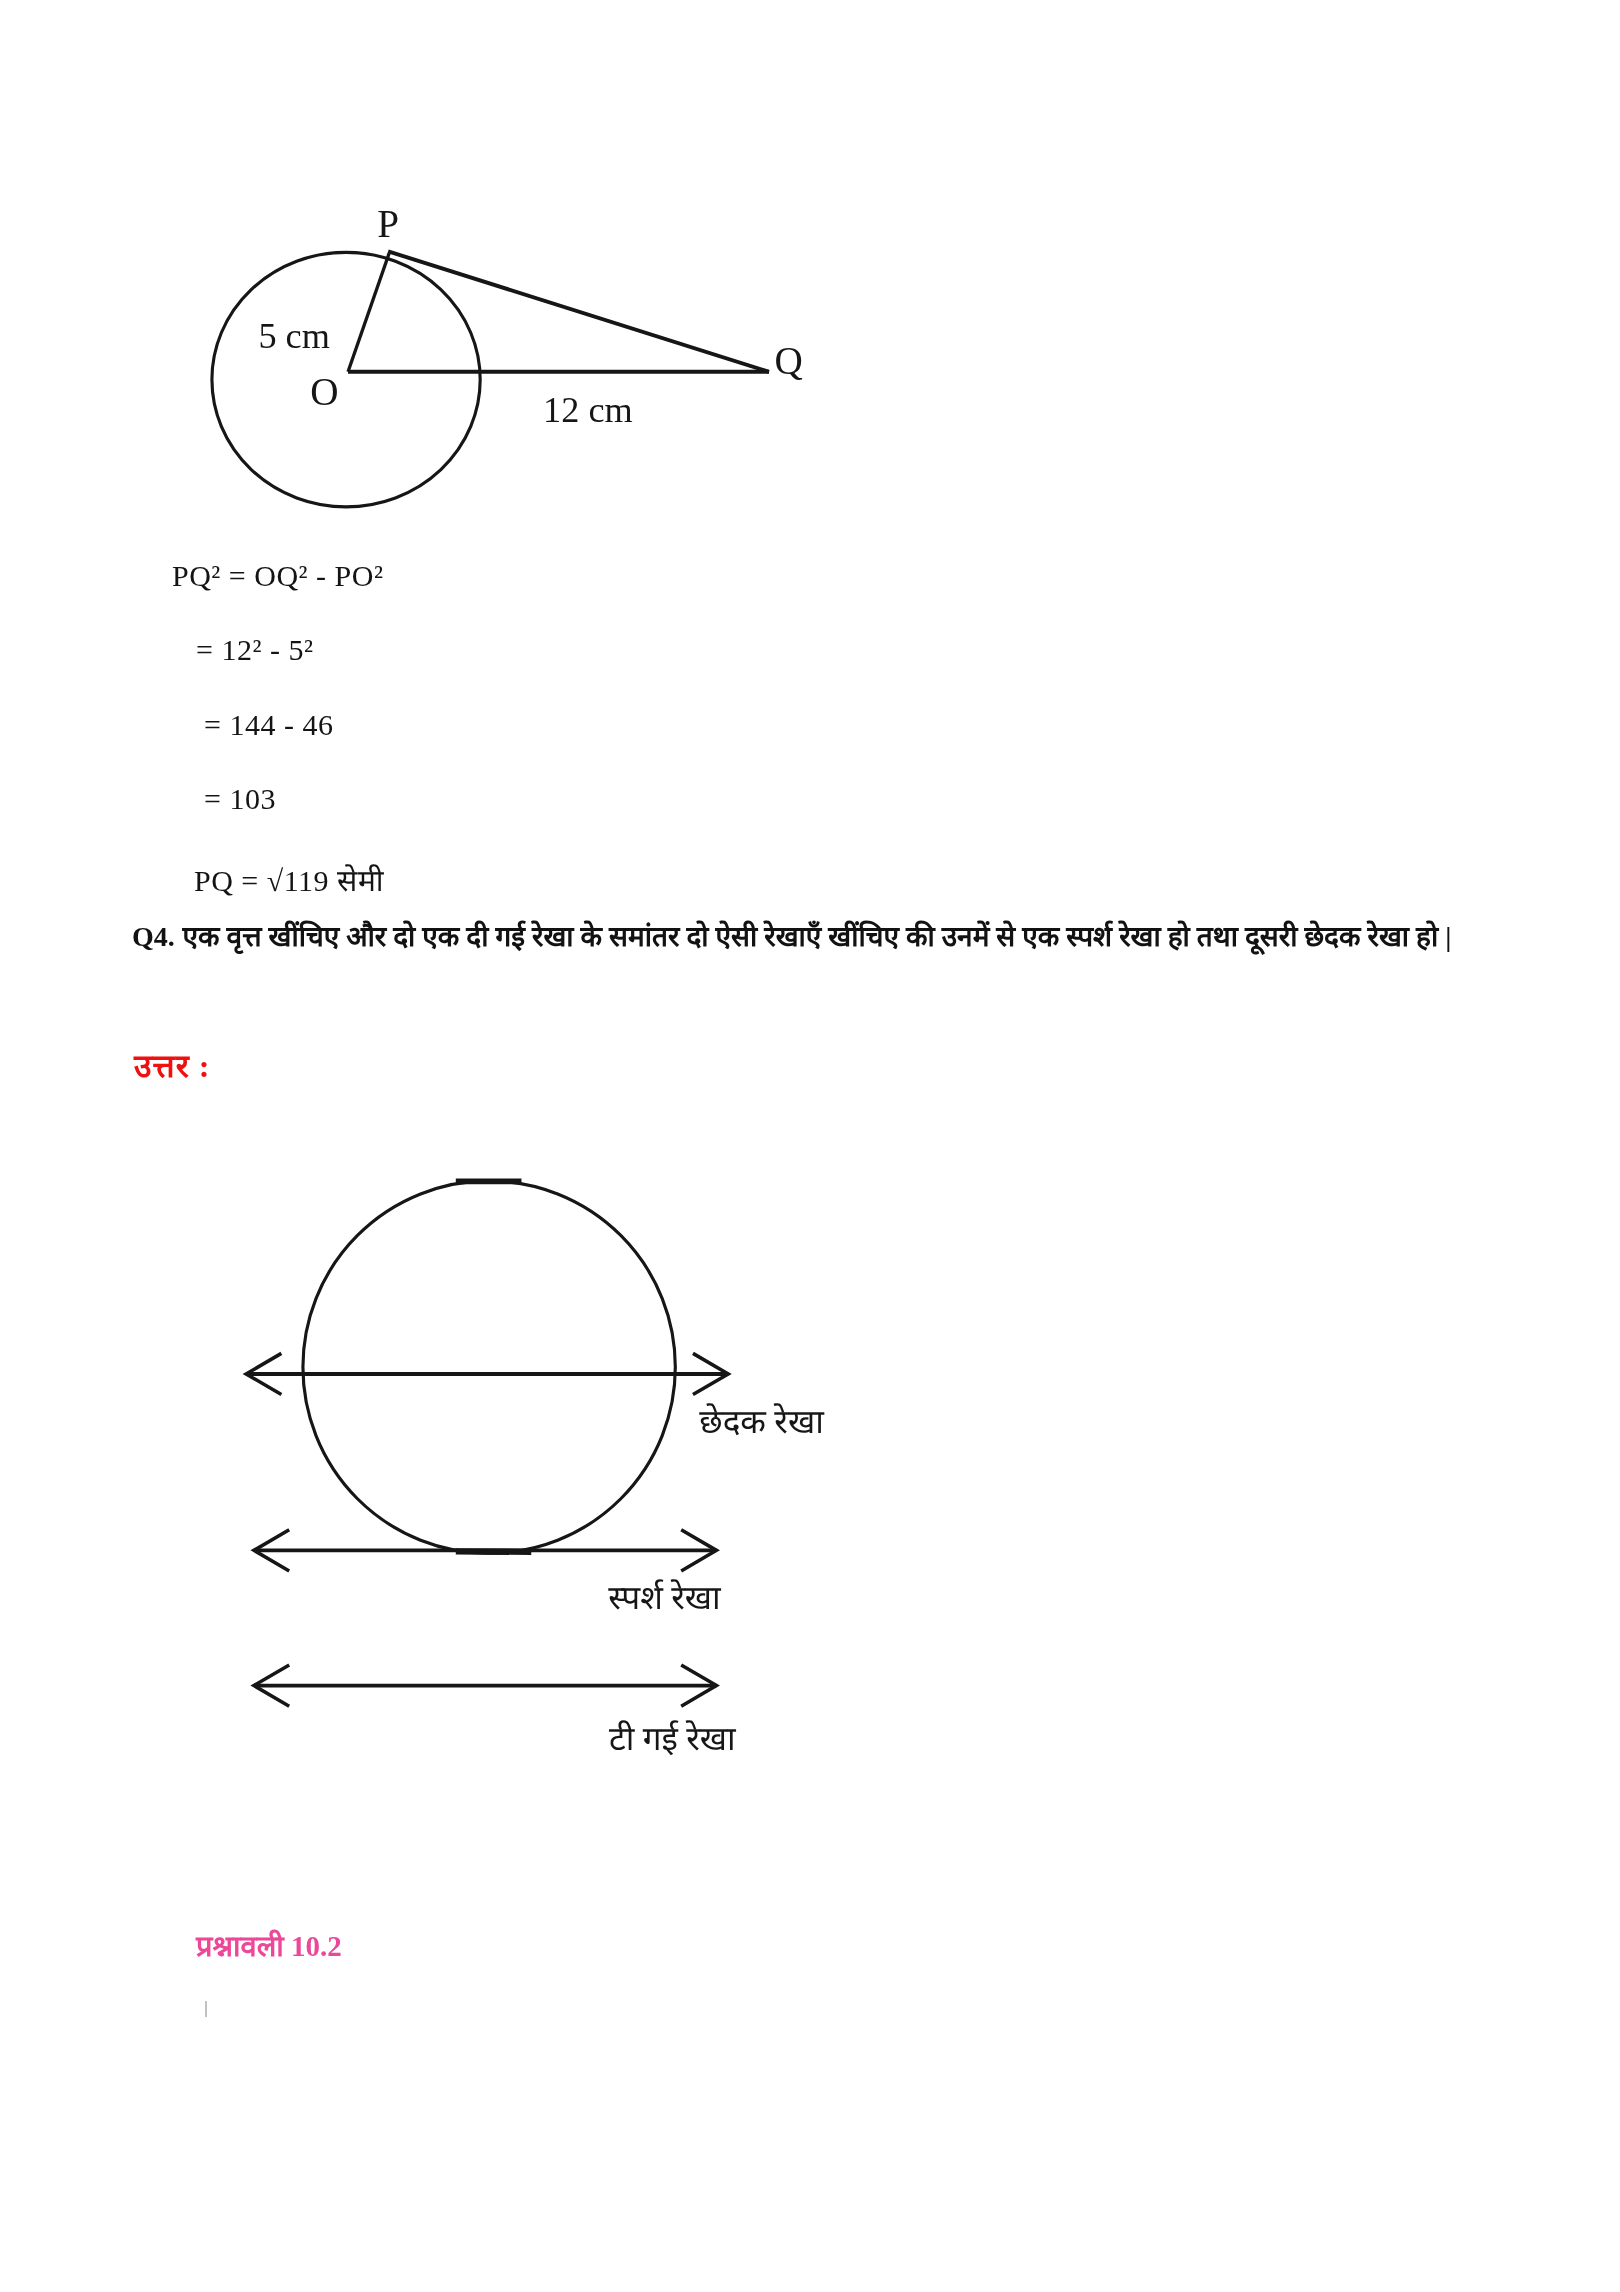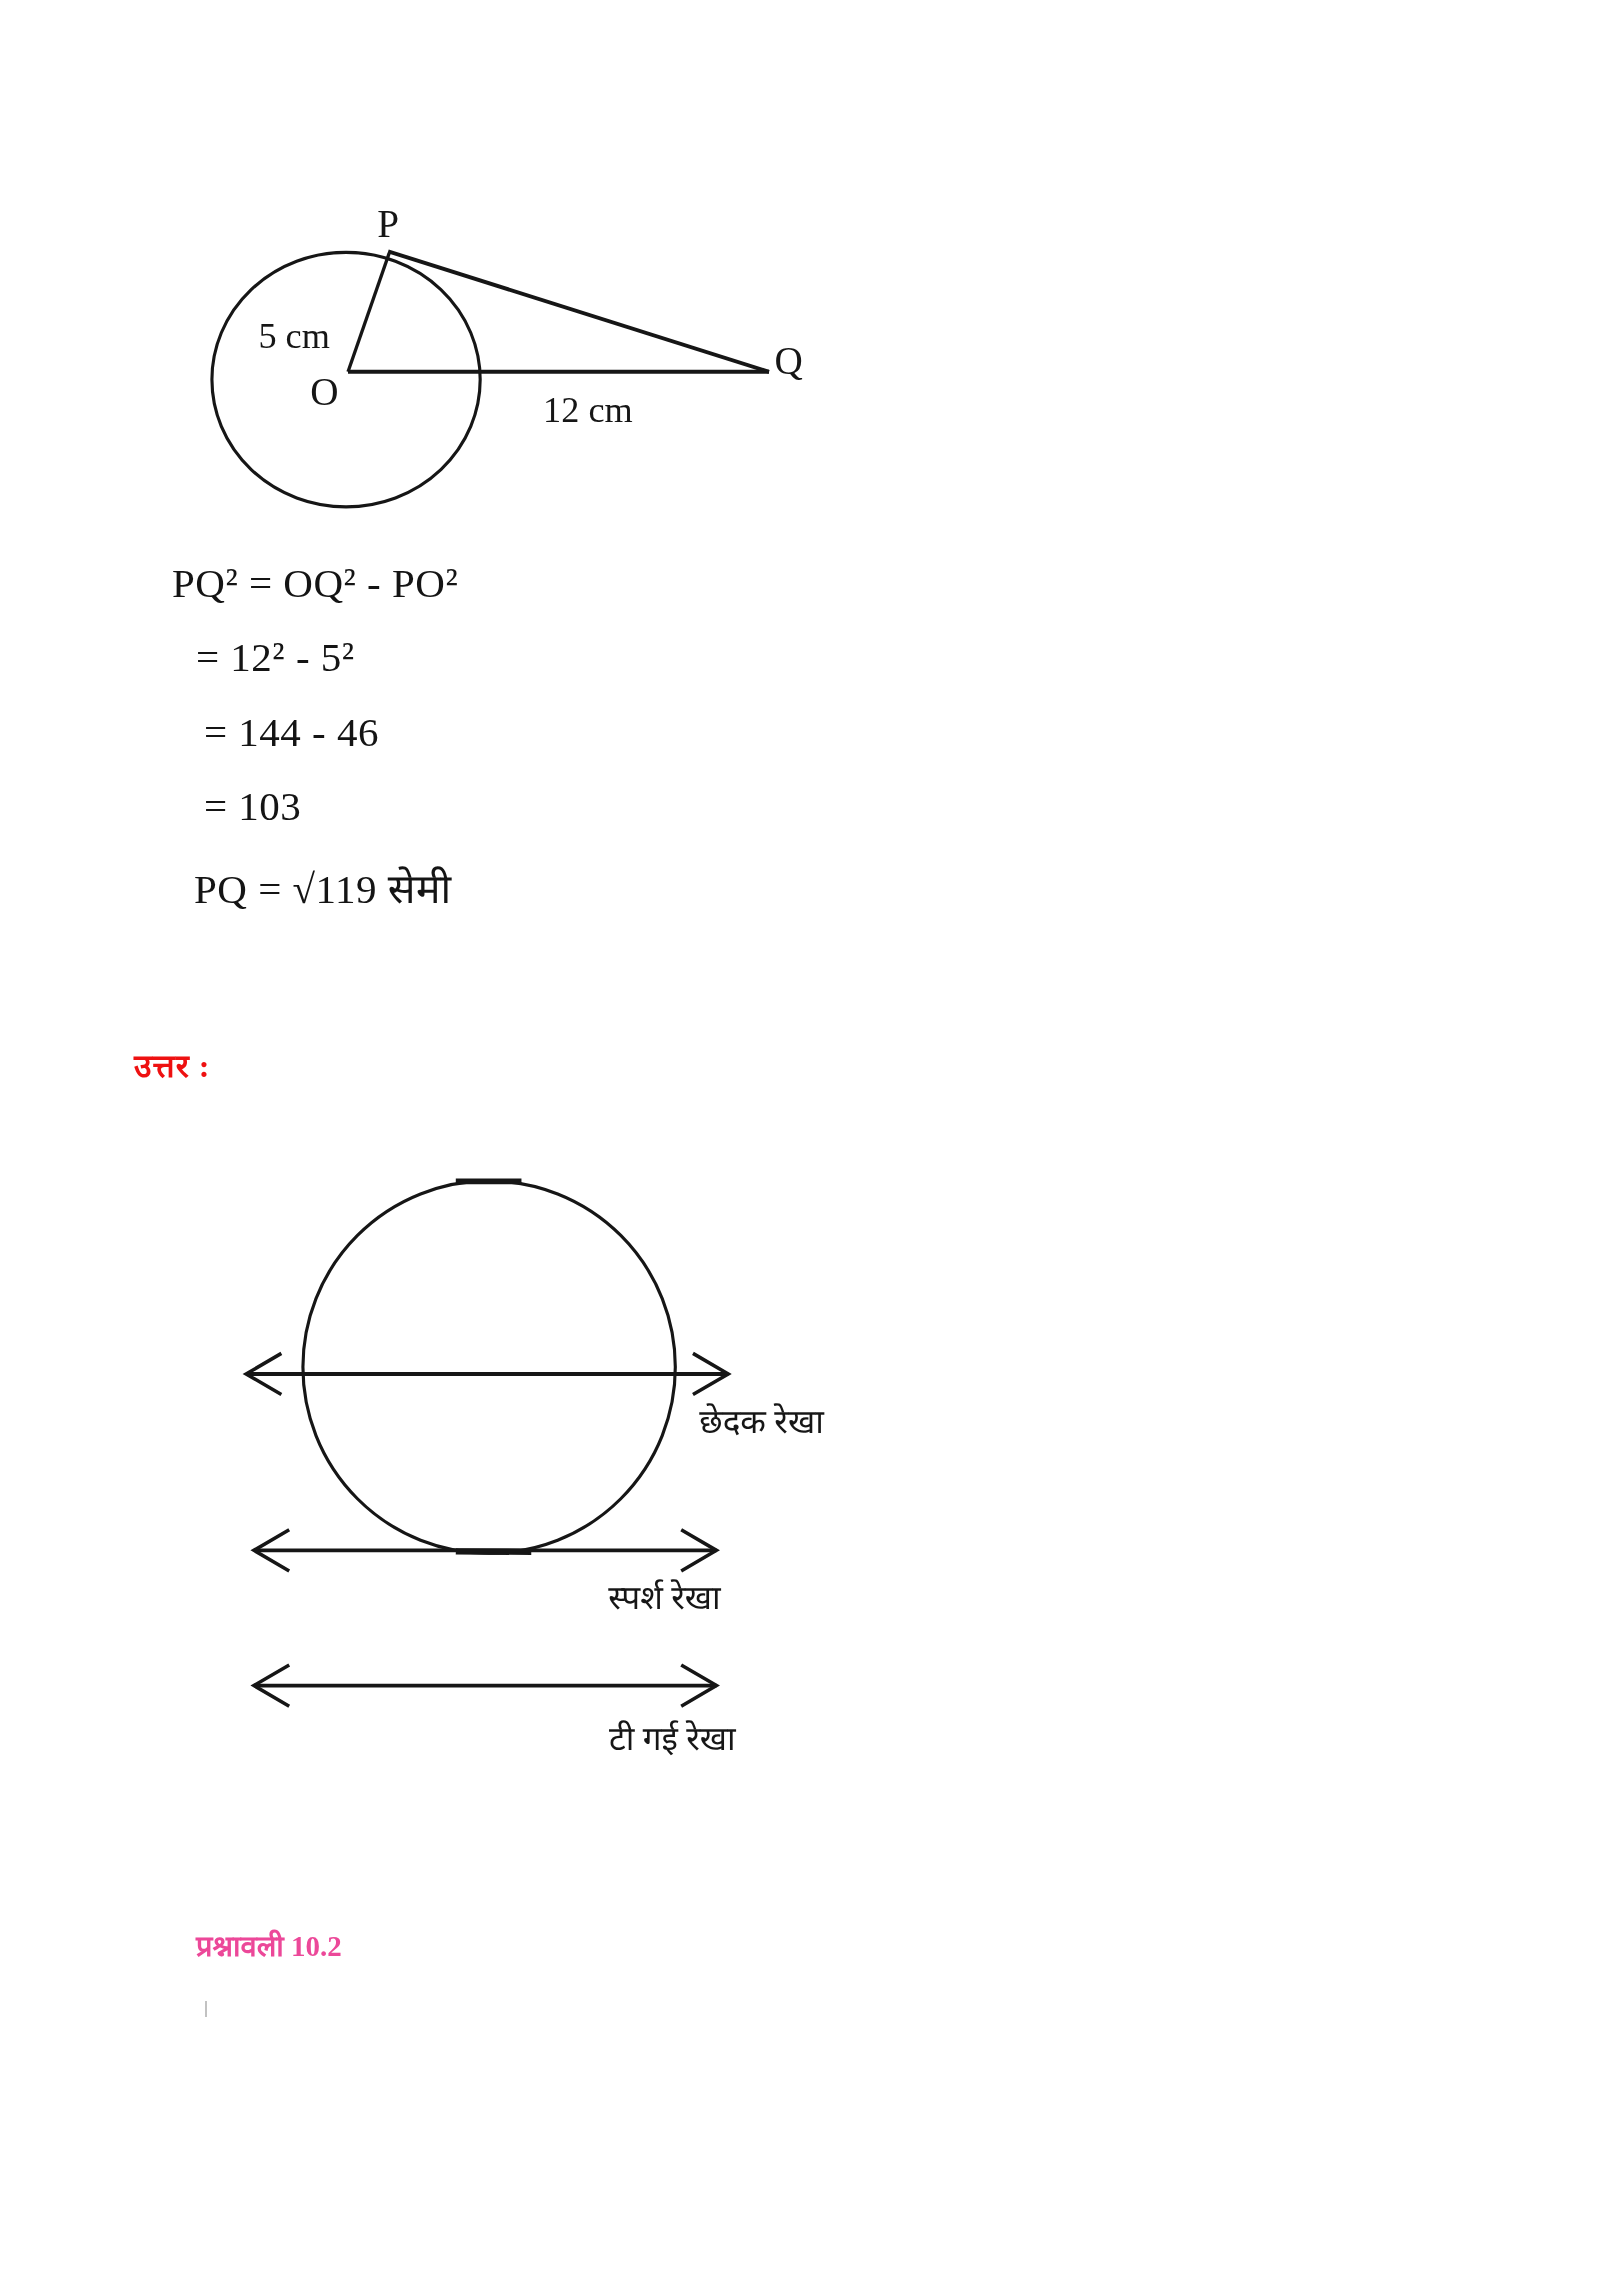--- a/index.html
+++ b/index.html
@@ -15,21 +15,21 @@
   }
   svg { position: absolute; overflow: visible; }
   svg text {
     fill: #161616;
     font-family: "Liberation Serif", serif;
   }
   .fig-stroke { stroke: #161616; fill: none; }
 
   .eq {
     position: absolute;
-    font-size: 41px;
+    font-size: 30px;
     letter-spacing: 0.5px;
     white-space: nowrap;
     color: #141414;
   }
 
   .question {
     position: absolute;
     left: 132px;
     top: 917px;
     width: 1409px;
@@ -83,20 +83,23 @@
     <text x="200" y="226" font-size="37" text-anchor="middle">5 cm</text>
     <text x="500" y="301" font-size="37" text-anchor="middle">12 cm</text>
   </svg>
 
   <div class="eq" style="left:172px; top:559px;">PQ² = OQ² - PO²</div>
   <div class="eq" style="left:196px; top:633px;">= 12² - 5²</div>
   <div class="eq" style="left:204px; top:708px;">= 144 - 46</div>
   <div class="eq" style="left:204px; top:782px;">= 103</div>
   <div class="eq" style="left:180px; top:859px;margin-left:14px;">PQ = √119 सेमी</div>
 
+  <div class="question">
+    <span class="qnum">Q4.</span><span>एक वृत्त खींचिए और दो एक दी गई रेखा के समांतर दो ऐसी रेखाएँ खींचिए की उनमें से एक स्पर्श रेखा हो तथा दूसरी छेदक रेखा हो |</span>
+  </div>
 
   <div class="answer-heading" style="color: rgb(238, 17, 17);">उत्तर :</div>
 
   <svg style="left:147px; top:1127px;" width="745" height="686" viewBox="0 0 760 700">
     <circle class="fig-stroke" cx="349" cy="245" r="190" stroke-width="3.2"></circle>
     <line class="fig-stroke" x1="315" y1="55.5" x2="382" y2="55.5" stroke-width="6"></line>
     <line class="fig-stroke" x1="315" y1="433" x2="392" y2="433.5" stroke-width="6.5"></line>
 
     <line class="fig-stroke" x1="101" y1="252" x2="593" y2="252" stroke-width="4"></line>
     <polyline class="fig-stroke" points="137,231 101,252 137,273" stroke-width="3.6"></polyline>

